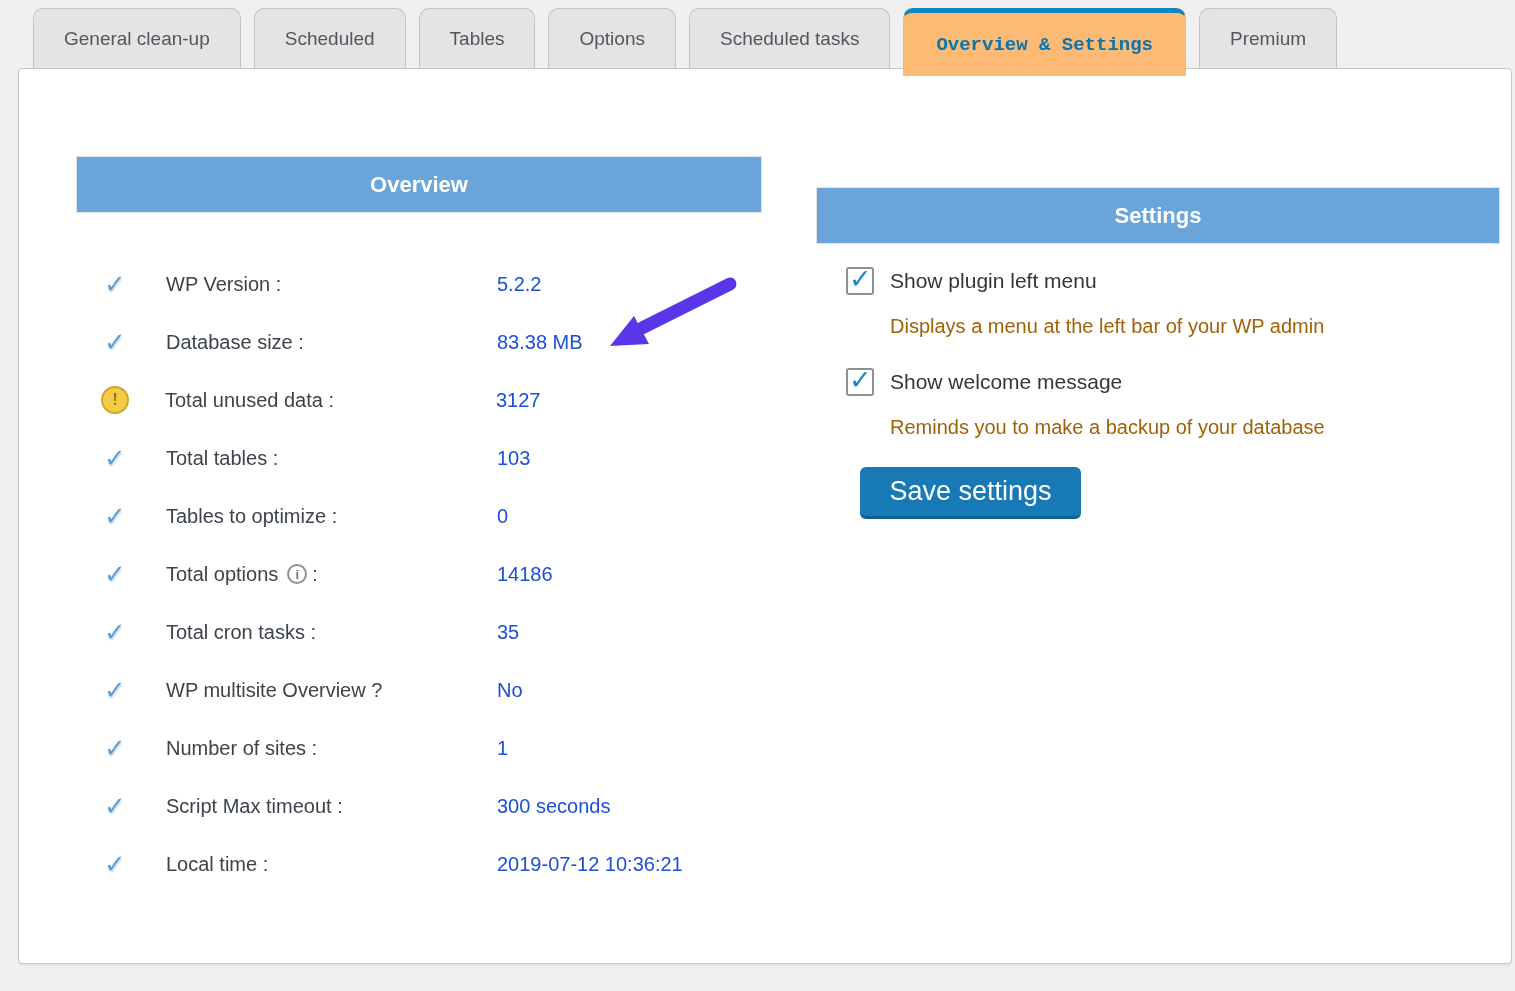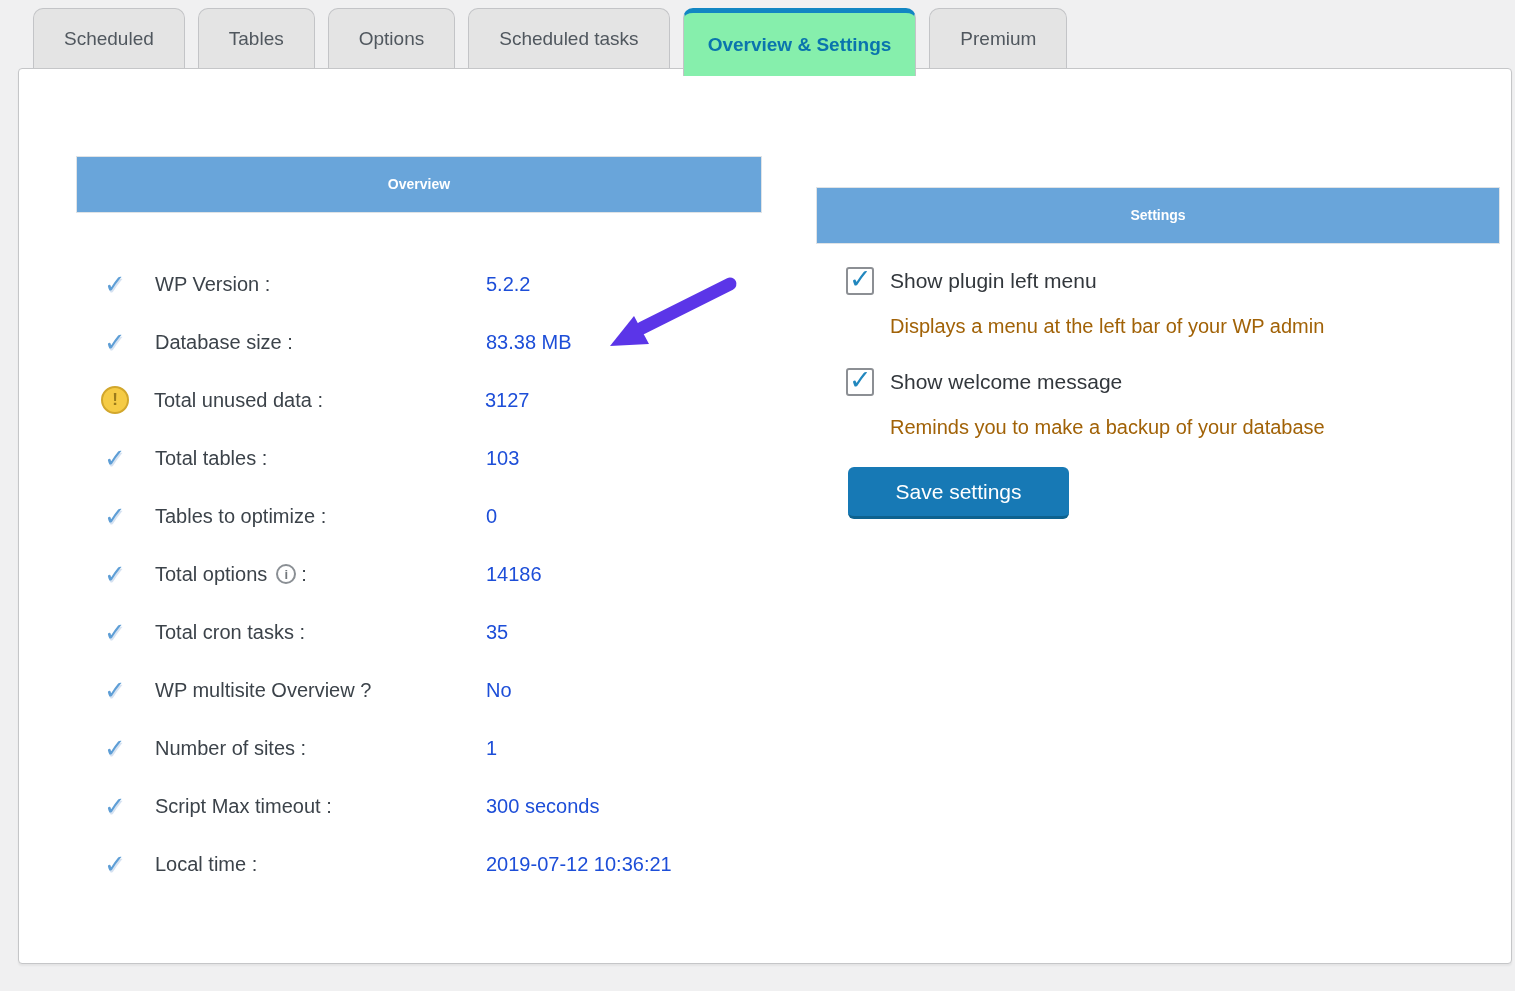--- a/index.html
+++ b/index.html
@@ -14,37 +14,37 @@
     position: absolute; left: 33px; top: 8px; z-index: 5;
     display: flex; align-items: flex-start; gap: 13px;
   }
   .tab {
     height: 60px; padding: 0 30px; display: flex; align-items: center;
     background: #e4e4e4; border: 1px solid #c3c4c7; border-bottom: none;
     border-radius: 10px 10px 0 0; font-size: 19px; color: #50575e;
     cursor: pointer; white-space: nowrap;
   }
   .tab.active {
-    height: 68px; padding: 0 24px; background: #86efac; z-index: 6;
+    height: 68px; padding: 0 32px; background: #fdba74; z-index: 6;
     border-top: 5px solid var(--active-tab-bar, #1286c3);
-    color: var(--active-tab-text, #0a74ad); font-weight: bold;
+    color: var(--active-tab-text, #0a74ad); font-weight: bold; font-family: Liberation Mono, monospace;
   }
 
   
   .panel {
     position: absolute; left: 18px; top: 68px; width: 1494px; height: 896px;
     background: #ffffff; border: 1px solid #c5c6c8; border-radius: 4px;
     box-shadow: 0 2px 2px rgba(0,0,0,0.05);
   }
 
   
   .sec-header {
     position: absolute; height: 57px; line-height: 55px; text-align: center;
     background: var(--header-blue, #69a5da); border: 1px solid #dfe3e6;
-    color: #ffffff; font-size: 14px; font-weight: bold;
+    color: #ffffff; font-size: 22px; font-weight: bold;
   }
   .sec-header.ov { left: 57px; top: 87px; width: 686px; }
   .sec-header.st { left: 797px; top: 87px; width: 684px; margin-top: 31px; }
 
   
   .ov-rows { position: absolute; left: 57px; top: 186px; width: 686px; }
   .ov-row { display: flex; align-items: center; height: 58px; }
   .ic-check {
     width: 30px; margin-left: 24px; text-align: center; flex: 0 0 30px;
     font-family: "DejaVu Sans", sans-serif; font-size: 26px; font-weight: bold;
@@ -52,21 +52,21 @@
     text-shadow: 1px 2px 0 rgba(120,160,210,0.30);
   }
   .ic-warn {
     width: 28px; height: 28px; margin-left: 25px; flex: 0 0 28px;
     border-radius: 50%; background: var(--warning-gold, #f5cb45);
     border: 2px solid #d2a72c; color: #9a7b1c;
     display: inline-flex; align-items: center; justify-content: center;
     font-size: 17px; font-weight: bold;
   }
   .ov-label {
-    margin-left: 25px; width: 331px; flex: 0 0 331px;
+    margin-left: 36px; width: 331px; flex: 0 0 331px;
     font-size: 20px; color: #3c434a; display: flex; align-items: center;
   }
   .ic-info {
     width: 20px; height: 20px; margin: 0 5px 0 9px; flex: 0 0 20px;
     border: 2px solid #8a8f94; border-radius: 50%; color: #72777c;
     display: inline-flex; align-items: center; justify-content: center;
     font-size: 13px; font-weight: bold;
   }
   .ov-value { font-size: 20px; color: #1d4ed8; white-space: nowrap; }
 
@@ -78,38 +78,39 @@
     border: 2px solid #8c8f94; border-radius: 3px; position: relative;
   }
   .cb-mark {
     position: absolute; left: 1px; top: -6px;
     font-family: "DejaVu Sans", sans-serif; font-size: 27px; font-weight: bold;
     color: var(--checkbox-check, #2187be);
   }
   .opt-label { font-size: 21px; color: #32373c; }
   .opt-desc { margin: 18px 0 28px 44px; font-size: 20px; color: #a16207; }
   .save-btn {
-    display: block; margin: 26px 0 0 2px; width: 221px; height: 52px;
+    display: block; margin: 26px 0 0 14px; width: 221px; height: 52px;
     background: var(--save-button, #1779b5);
     border: none; border-bottom: 3px solid var(--save-button-edge, #0e628f);
-    border-radius: 6px; color: #ffffff; font-size: 21px;
+    border-radius: 6px; color: #ffffff; font-size: 27px;
     font-family: "Liberation Sans", sans-serif; cursor: pointer;
   }
 
   
   .arrow-wrap { position: absolute; left: 598px; top: 274px; z-index: 4; }
   .arrow-stroke { stroke: var(--arrow-purple, #5b35e8); }
   .arrow-fill { fill: var(--arrow-purple, #5b35e8); }
 </style>
 </head>
 <body>
 
 <div class="screen">
 
   <div class="tabs">
+      <div class="tab">General clean-up</div>
       <div class="tab">Scheduled</div>
       <div class="tab">Tables</div>
       <div class="tab">Options</div>
       <div class="tab">Scheduled tasks</div>
       <div class="tab active">Overview &amp; Settings</div>
       <div class="tab">Premium</div>
     </div>
 
   <div class="panel">
 

